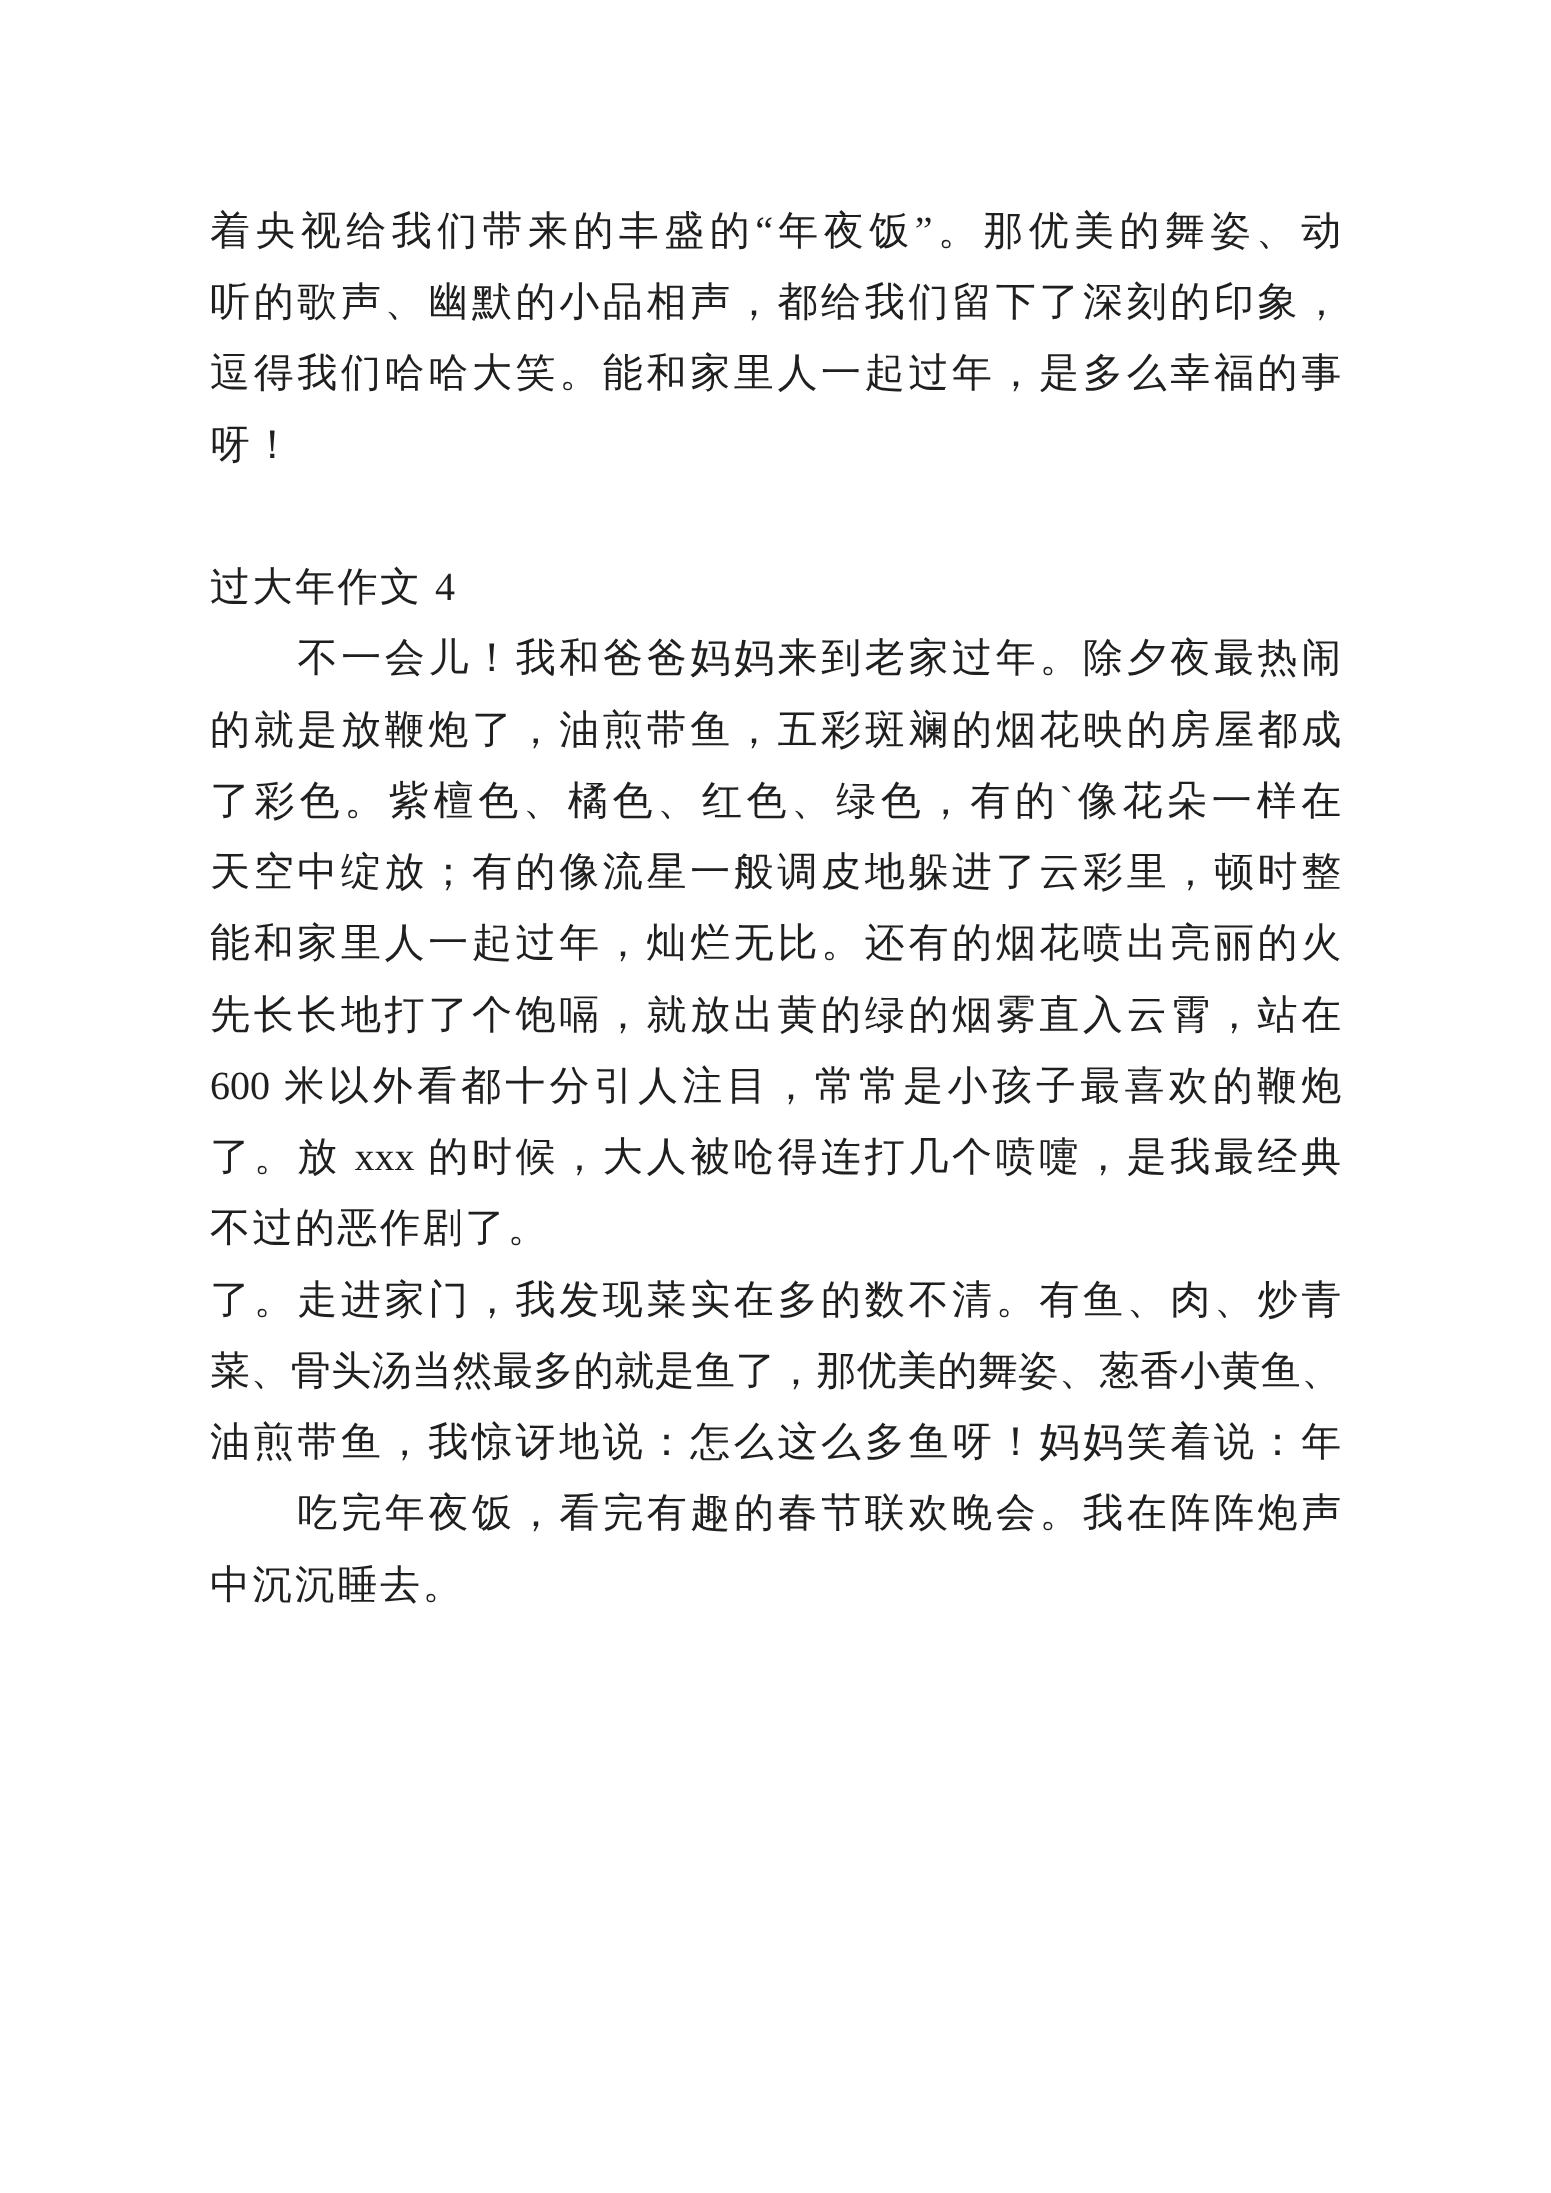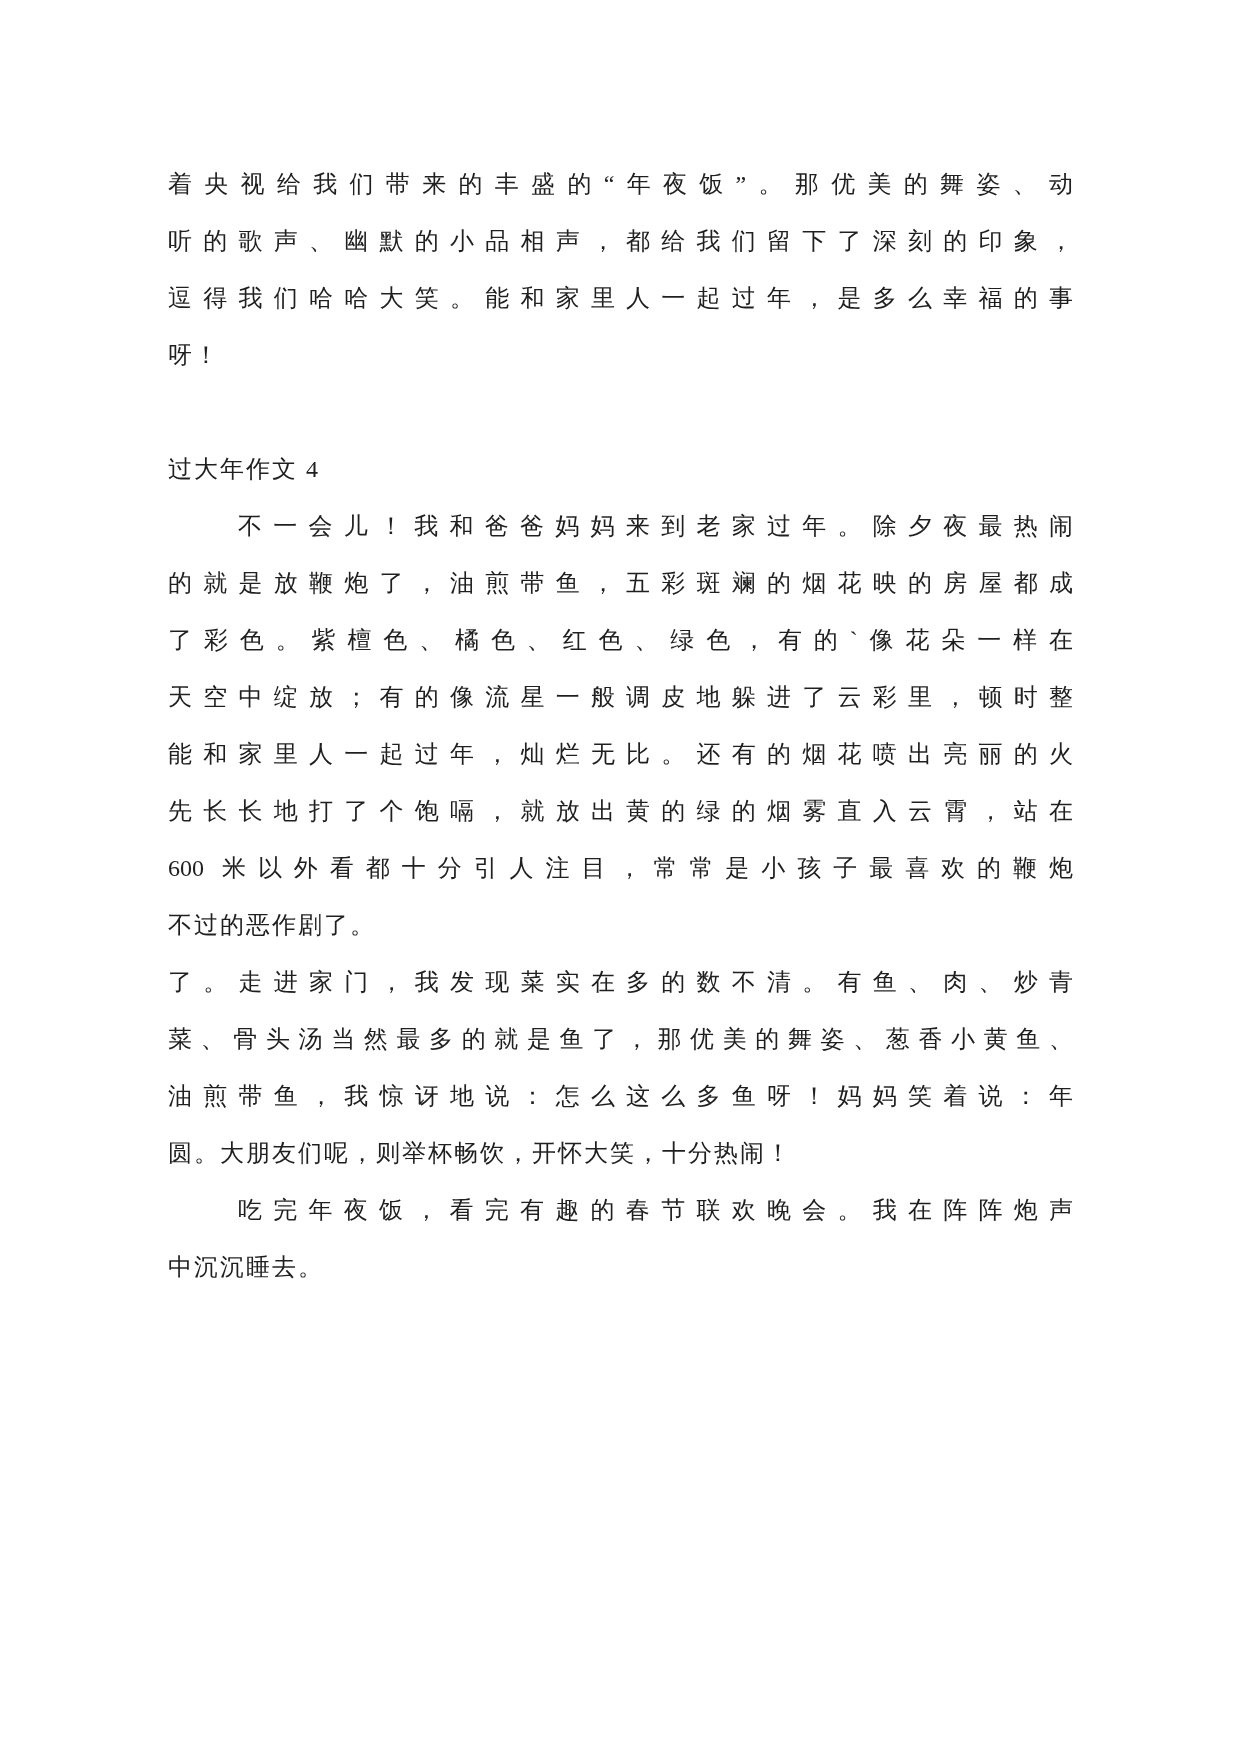--- a/index.html
+++ b/index.html
@@ -9,21 +9,21 @@
   }
   .page {
     position: relative;
     width: 1241px;
     height: 1754px;
     box-sizing: border-box;
     padding: 156px 168px 0 168px;
     background: #ffffff;
     color: #1f1f1f;
     font-family: "Liberation Serif", "DejaVu Serif", serif;
-    font-size: 24px;
+    font-size: 32px;
     line-height: 57px;
   }
   section { margin: 0; padding: 0; }
   .line {
     height: 57px;
     overflow: hidden;
     text-align: justify;
     text-align-last: justify;
   }
   .line.short {
@@ -54,28 +54,28 @@
   <div class="line short heading">过大年作文 4</div>
 
   <section>
     <div class="line indent">不一会儿！我和爸爸妈妈来到老家过年。除夕夜最热闹</div>
     <div class="line">的就是放鞭炮了，油煎带鱼，五彩斑斓的烟花映的房屋都成</div>
     <div class="line">了彩色。紫檀色、橘色、红色、绿色，有的`像花朵一样在</div>
     <div class="line">天空中绽放；有的像流星一般调皮地躲进了云彩里，顿时整</div>
     <div class="line">能和家里人一起过年，灿烂无比。还有的烟花喷出亮丽的火</div>
     <div class="line">先长长地打了个饱嗝，就放出黄的绿的烟雾直入云霄，站在</div>
     <div class="line">600 米以外看都十分引人注目，常常是小孩子最喜欢的鞭炮</div>
+    <div class="line">了。放 xxx 的时候，大人被呛得连打几个喷嚏，是我最经典</div>
     <div class="line short">不过的恶作剧了。</div>
   </section>
 
   <section>
     <div class="line">了。走进家门，我发现菜实在多的数不清。有鱼、肉、炒青</div>
     <div class="line">菜、骨头汤当然最多的就是鱼了，那优美的舞姿、葱香小黄鱼、</div>
     <div class="line">油煎带鱼，我惊讶地说：怎么这么多鱼呀！妈妈笑着说：年</div>
-    <div class="line short">圆。大朋友们呢，则举杯畅饮，开怀大笑，十分热闹！</div>
   </section>
 
   <section>
     <div class="line indent">吃完年夜饭，看完有趣的春节联欢晚会。我在阵阵炮声</div>
     <div class="line short">中沉沉睡去。</div>
   </section>
 
 </div>
 
 </body></html>

